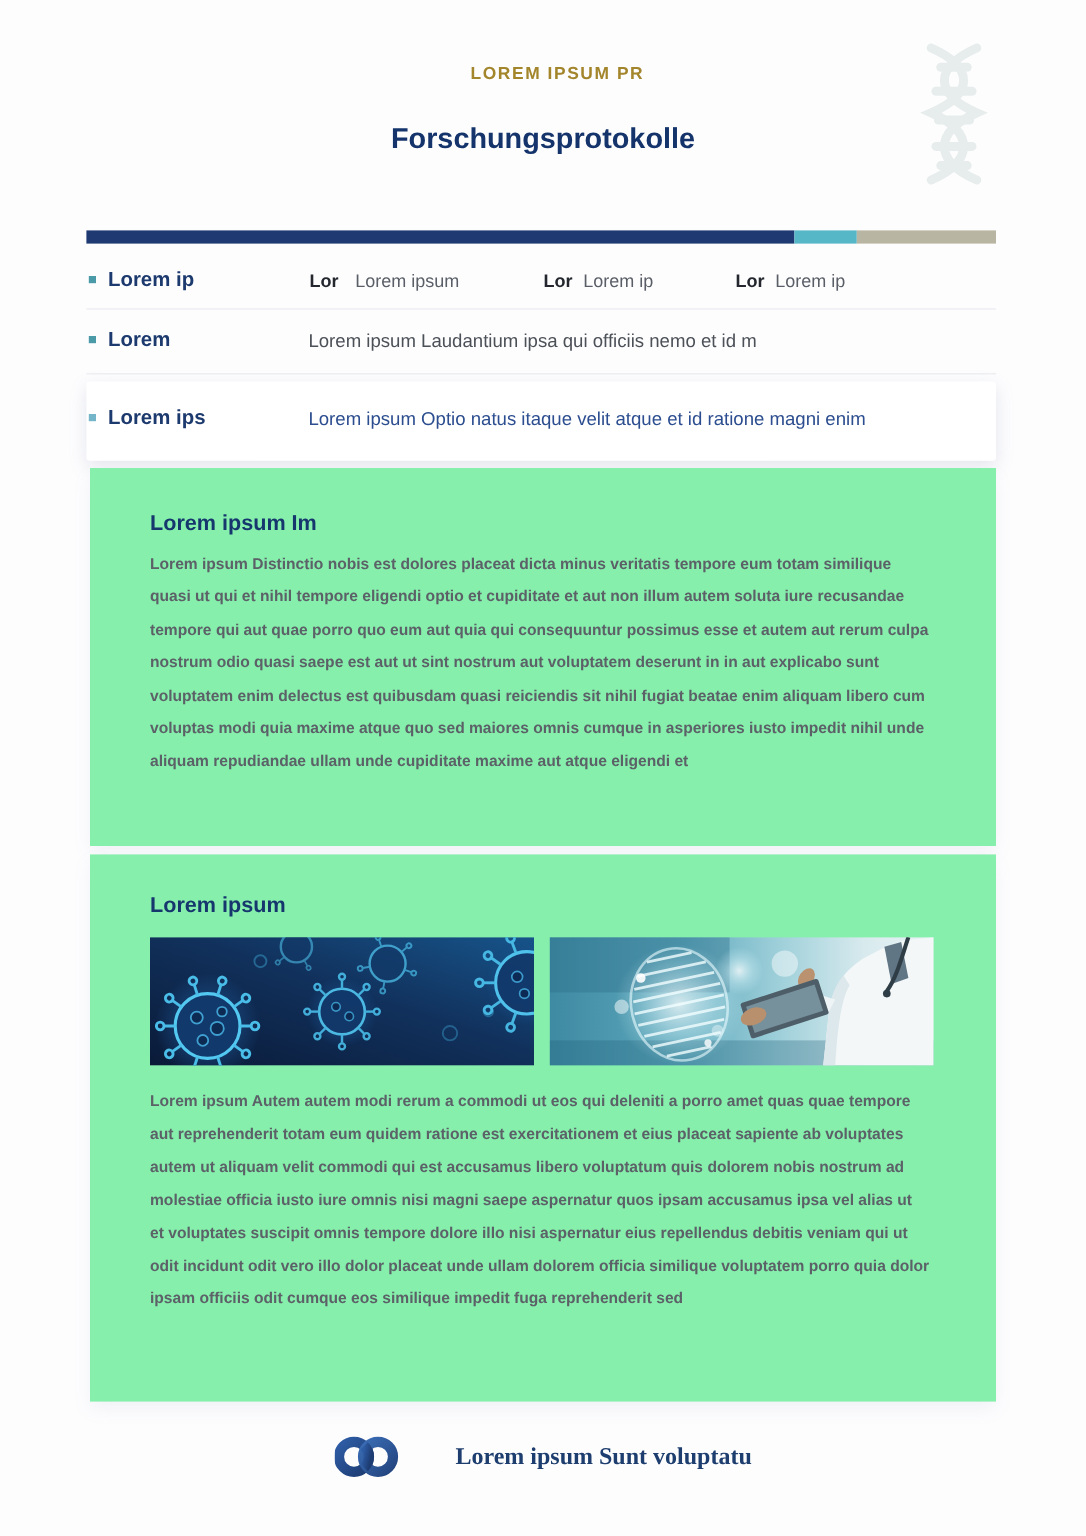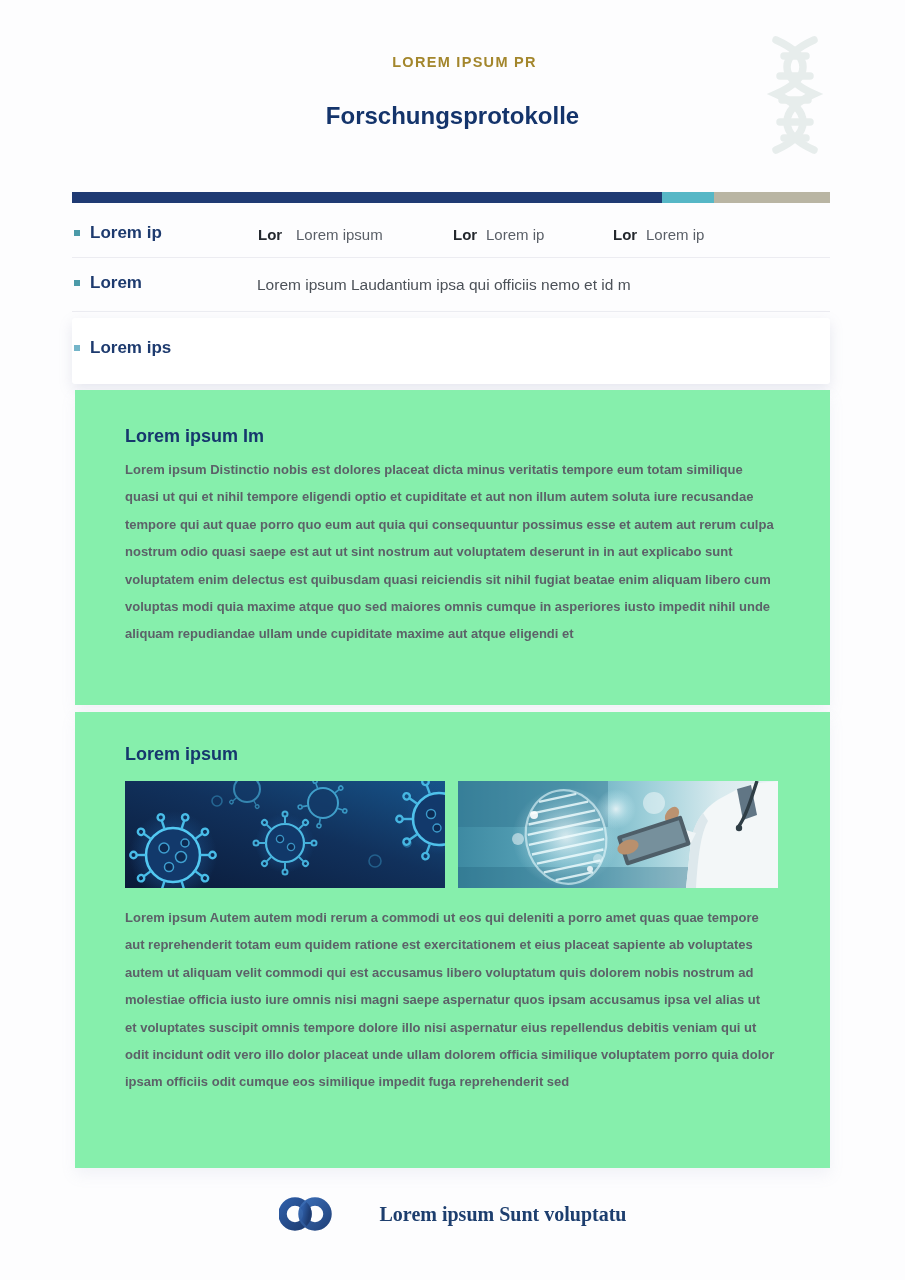--- a/index.html
+++ b/index.html
@@ -102,20 +102,21 @@
 
   <div class="row row2">
     <span class="bullet"></span>
     <span class="row-label">Lorem</span>
     <span class="row-value">Lorem ipsum Laudantium ipsa qui officiis nemo et id m</span>
   </div>
 
   <div class="row row3">
     <span class="bullet"></span>
     <span class="row-label">Lorem ips</span>
+    <span class="row-value">Lorem ipsum Optio natus itaque velit atque et id ratione magni enim</span>
   </div>
 
   <div class="card card1">
     <h2 class="card-h">Lorem ipsum Im</h2>
     <p class="card-body">Lorem ipsum Distinctio nobis est dolores placeat dicta minus veritatis tempore eum totam similique quasi ut qui et nihil tempore eligendi optio et cupiditate et aut non illum autem soluta iure recusandae tempore qui aut quae porro quo eum aut quia qui consequuntur possimus esse et autem aut rerum culpa nostrum odio quasi saepe est aut ut sint nostrum aut voluptatem deserunt in in aut explicabo sunt voluptatem enim delectus est quibusdam quasi reiciendis sit nihil fugiat beatae enim aliquam libero cum voluptas modi quia maxime atque quo sed maiores omnis cumque in asperiores iusto impedit nihil unde aliquam repudiandae ullam unde cupiditate maxime aut atque eligendi et</p>
   </div>
 
   <div class="card card2">
     <h2 class="card-h">Lorem ipsum</h2>
 

